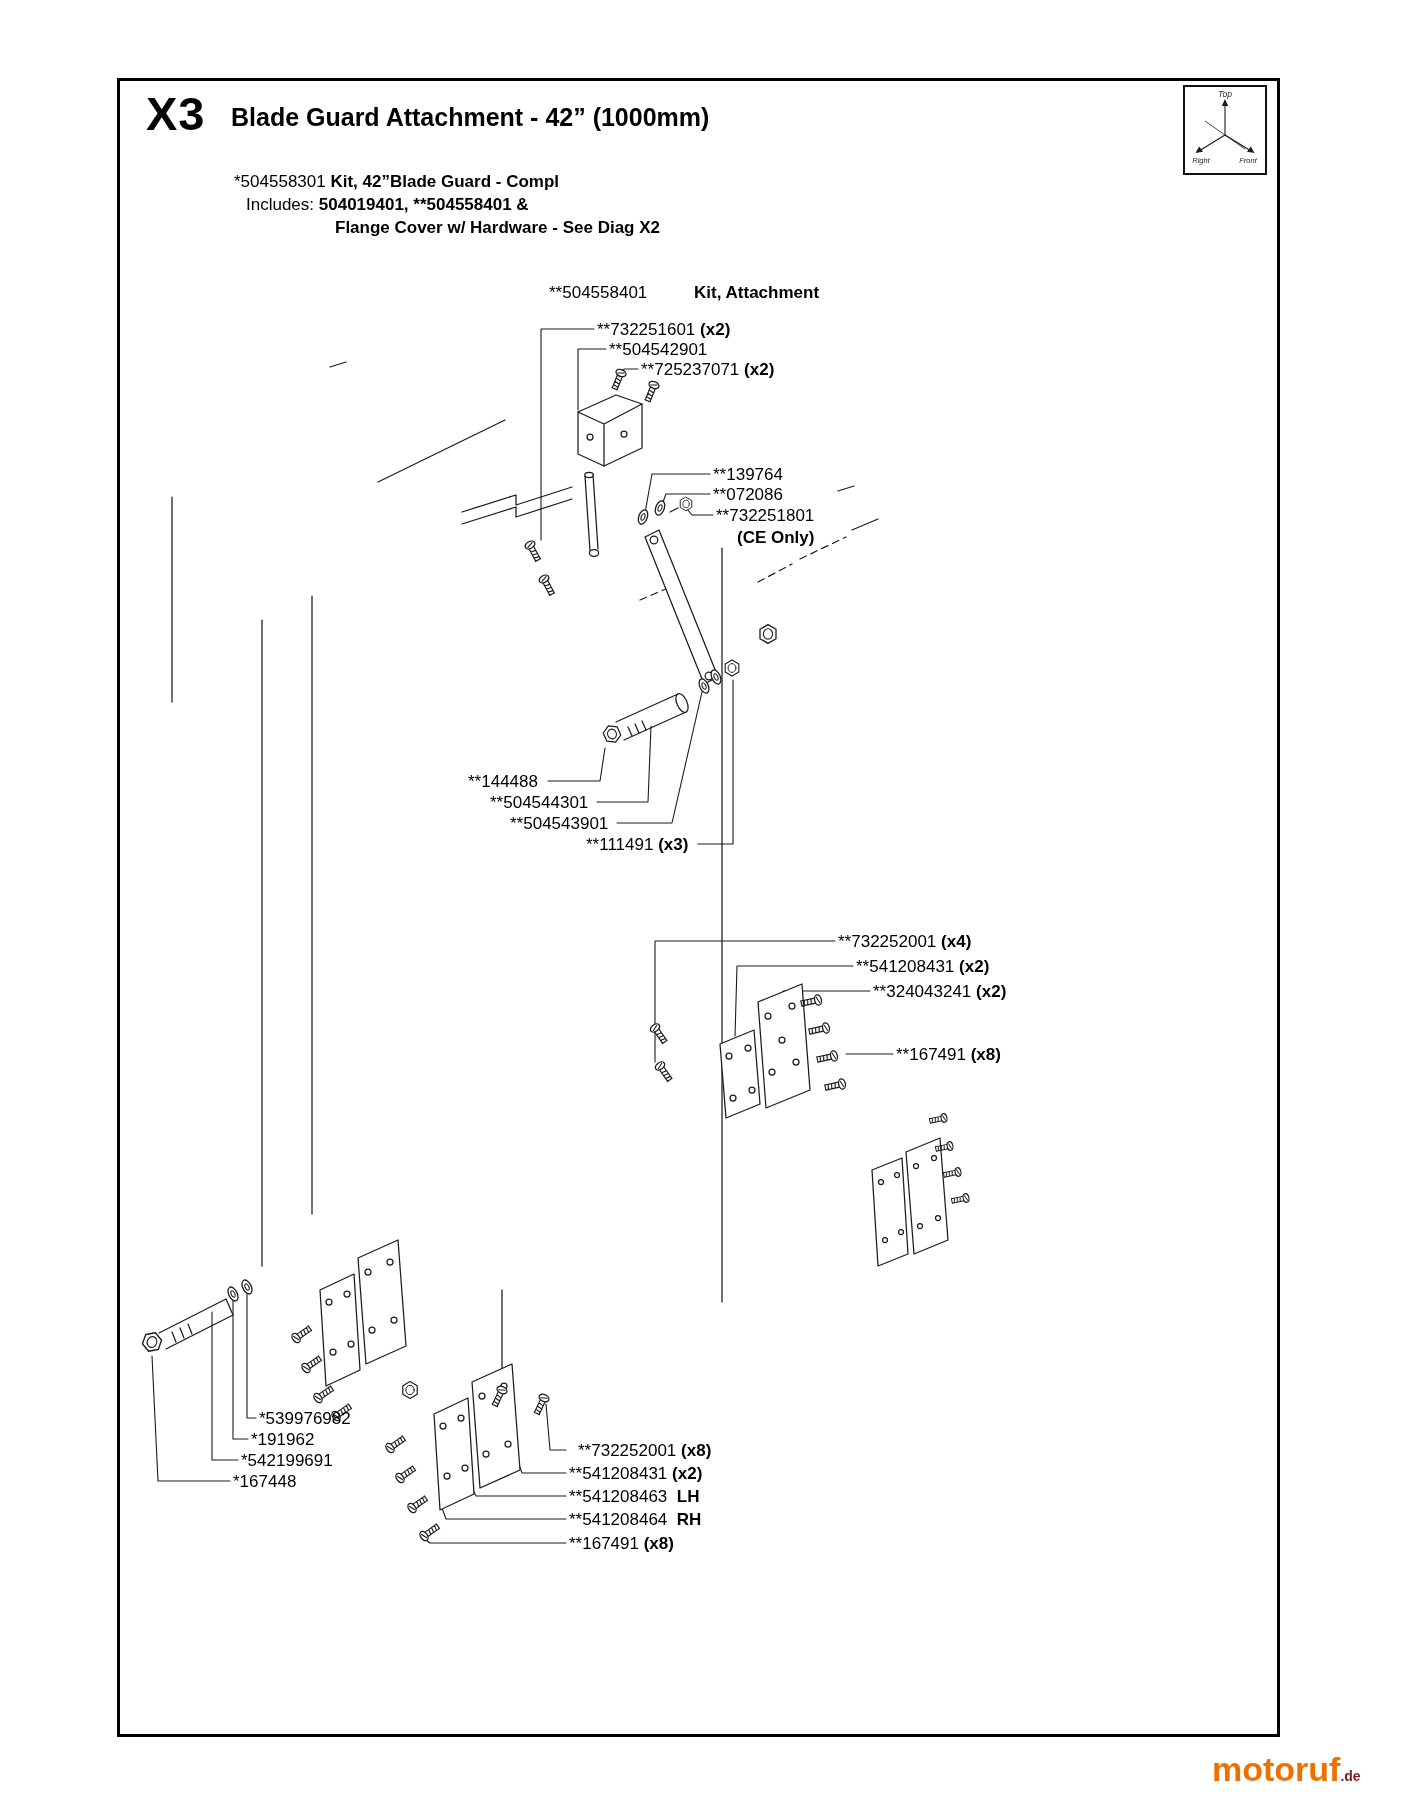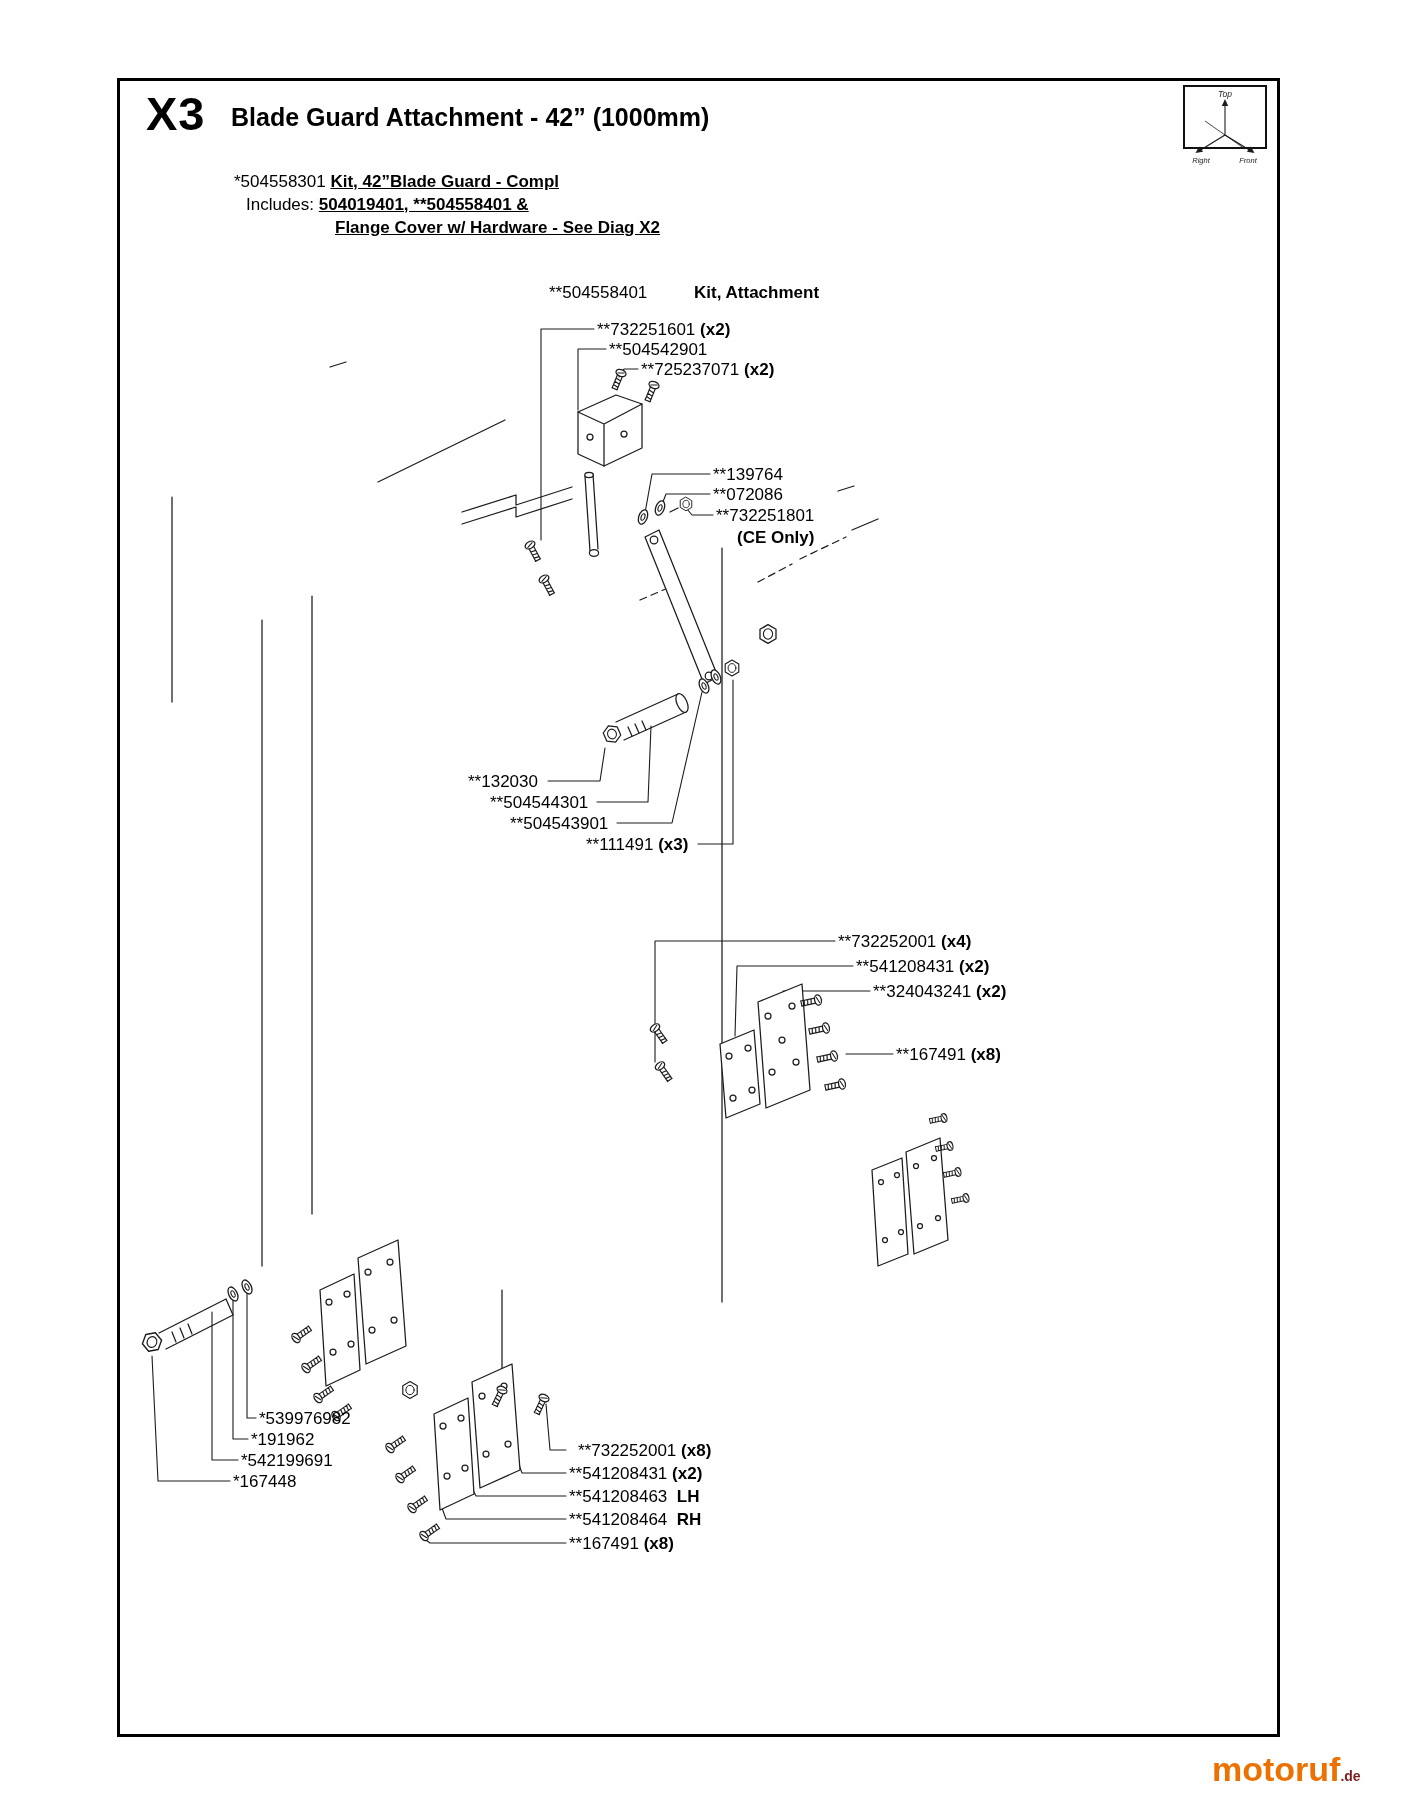--- a/index.html
+++ b/index.html
@@ -15,29 +15,29 @@
   }
   .code {
     position:absolute; left:146px; top:86px;
     font-size:47px; font-weight:bold; letter-spacing:1px;
   }
   .title {
     position:absolute; left:231px; top:103px;
     font-size:25px; font-weight:bold;
   }
   .kit-header { position:absolute; left:234px; top:170px; font-size:17px; line-height:23px; }
-  .kit-header b { font-weight:bold;text-decoration:underline; }
+  .kit-header b { font-weight:bold; }
   .subkit { position:absolute; left:549px; top:283px; font-size:17px; }
   .subkit b { font-weight:bold;margin-left:42px; }
   .lbl { position:absolute; font-size:17px; white-space:nowrap; }
   .lbl b { font-weight:bold; }
   .note-lbl { position:absolute; font-size:17px; font-weight:bold; white-space:nowrap; }
   svg.overlay { position:absolute; left:0; top:0; pointer-events:none; }
   .axis-box {
-    position:absolute; left:1183px; top:85px; width:84px; height:64px;
+    position:absolute; left:1183px; top:85px; width:84px; height:90px;
     border:2.5px solid #111; background:#fff;
   }
   .axis-box text { font-family:"Liberation Sans", sans-serif; }
   .watermark { position:absolute; left:1212px; top:1750px; white-space:nowrap; }
   .watermark .brand { font-size:34px; font-weight:bold; color:#ed7100;text-align:right; }
   .watermark .tld { font-size:14px; font-weight:bold; color:#7f1d1d; }
 </style>
 </head>
 <body>
 
@@ -257,21 +257,21 @@
   </g>
 </svg>
 
 <div class="lbl" style="left:597px;top:320px"><span>**732251601</span> <b>(x2)</b></div>
 <div class="lbl" style="left:609px;top:340px"><span>**504542901</span></div>
 <div class="lbl" style="left:641px;top:360px"><span>**725237071</span> <b>(x2)</b></div>
 <div class="lbl" style="left:713px;top:465px"><span>**139764</span></div>
 <div class="lbl" style="left:713px;top:485px"><span>**072086</span></div>
 <div class="lbl" style="left:716px;top:506px"><span>**732251801</span></div>
 <div class="note-lbl" style="left:737px;top:528px">(CE Only)</div>
-<div class="lbl" style="left:468px;top:772px"><span>**132030</span></div>
+<div class="lbl" style="left:468px;top:772px"><span>**144488</span></div>
 <div class="lbl" style="left:490px;top:793px"><span>**504544301</span></div>
 <div class="lbl" style="left:510px;top:814px"><span>**504543901</span></div>
 <div class="lbl" style="left:586px;top:835px"><span>**111491</span> <b>(x3)</b></div>
 <div class="lbl" style="left:838px;top:932px"><span>**732252001</span> <b>(x4)</b></div>
 <div class="lbl" style="left:856px;top:957px"><span>**541208431</span> <b>(x2)</b></div>
 <div class="lbl" style="left:873px;top:982px"><span>**324043241</span> <b>(x2)</b></div>
 <div class="lbl" style="left:896px;top:1045px"><span>**167491</span> <b>(x8)</b></div>
 <div class="lbl" style="left:259px;top:1409px"><span>*539976982</span></div>
 <div class="lbl" style="left:251px;top:1430px"><span>*191962</span></div>
 <div class="lbl" style="left:241px;top:1451px"><span>*542199691</span></div>

